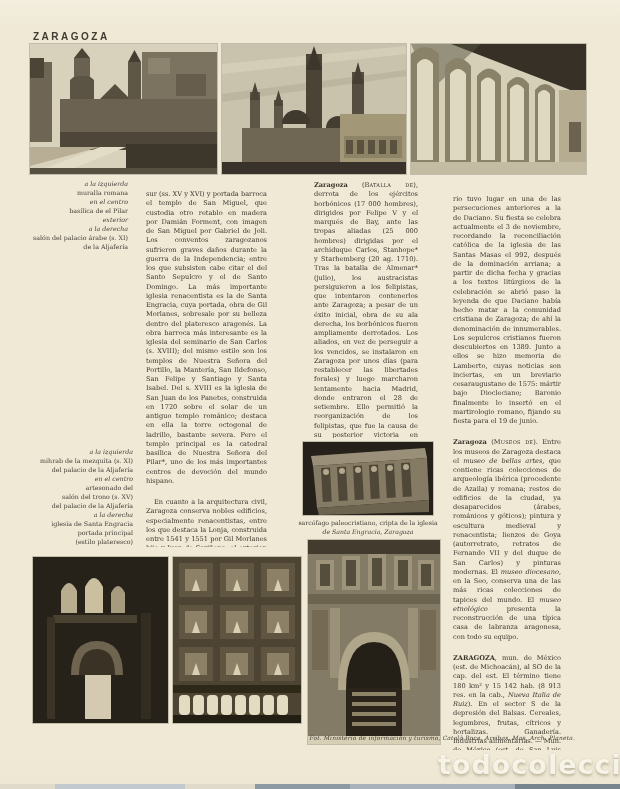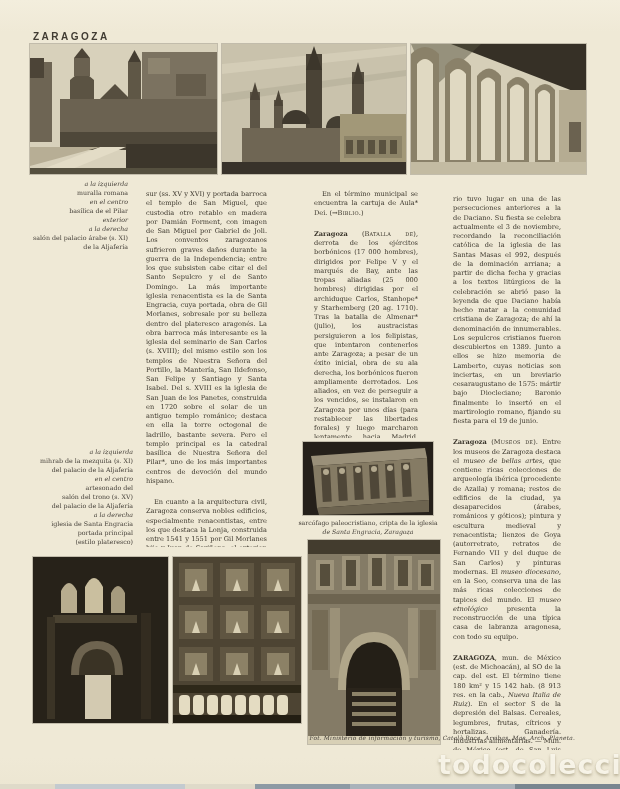--- a/index.html
+++ b/index.html
@@ -140,21 +140,20 @@
       <div>iglesia de Santa Engracia</div>
       <div>portada principal</div>
       <div>(estilo plateresco)</div>
     </div>
 
   <div class="col" style="left:134px;top:178px;width:145px;height:369px;">
       <p class="cont"><span>sur (ss. XV y XVI) y portada barroca el templo de San Miguel, que custodia otro retablo en madera por Damián Forment, con imagen de San Miguel por Gabriel de Joli. Los conventos zaragozanos sufrieron graves daños durante la guerra de la Independencia; entre los que subsisten cabe citar el del Santo Sepulcro y el de Santo Domingo. La más importante iglesia renacentista es la de Santa Engracia, cuya portada, obra de Gil Morlanes, sobresale por su belleza dentro del plateresco aragonés. La obra barroca más interesante es la iglesia del seminario de San Carlos (s. XVIII); del mismo estilo son los templos de Nuestra Señora del Portillo, la Mantería, San Ildefonso, San Felipe y Santiago y Santa Isabel. Del s. XVIII es la iglesia de San Juan de los Panetes, construida en 1720 sobre el solar de un antiguo templo románico; destaca en ella la torre octogonal de ladrillo, bastante severa. Pero el templo principal es la catedral basílica de Nuestra Señora del Pilar*, uno de los más importantes centros de devoción del mundo hispano.</span></p>
       <p><span>En cuanto a la arquitectura civil, Zaragoza conserva nobles edificios, especialmente renacentistas, entre los que destaca la Lonja, construida entre 1541 y 1551 por Gil Morlanes hijo y Juan de Sariñena: el exterior, de ladrillo, es de un sobrio estilo renacimiento; el interior es un vasto salón con bóvedas de crucería góticas, decoración renacentista y portada interior plateresca. De ese último estilo es la Real Maestranza, con ricos artesonados mudéjares. Renacentistas son los palacios de los Morlanes, del conde de Sástago, del duque de Villahermosa, del conde de Fuenclara, del Pardo y, sobre todo, el de los Luna, hoy de la Audiencia, antes fachada de balcones volados entre arquerías ciegas, y en el piso superior, la típica galería aragonesa de ventanas abiertas bajo alero de madera tallada; la portada, flanqueada por atlantes. Barrocos son el palacio del conde de Argillo y el arzobispal; ambos siguen el estilo de las construcciones del s. XVII. Se conserva la puerta del Carmen, escenario de duras luchas durante</span></p>
     </div>
   <div class="col" style="left:302px;top:178px;width:128px;height:260px;">
-      <p><span>En el término municipal se encuentra la cartuja de Aula* Dei. (→</span><span class="sc">Biblio.</span><span>)</span></p>
       <p class="entry"><span class="b">Zaragoza</span><span> (</span><span class="sc">Batalla de</span><span>), derrota de los ejércitos borbónicos (17 000 hombres), dirigidos por Felipe V y el marqués de Bay, ante las tropas aliadas (25 000 hombres) dirigidas por el archiduque Carlos, Stanhope* y Starhemberg (20 ag. 1710). Tras la batalla de Almenar* (julio), los austracistas persiguieron a los felipistas, que intentaron contenerlos ante Zaragoza; a pesar de un éxito inicial, obra de su ala derecha, los borbónicos fueron ampliamente derrotados. Los aliados, en vez de perseguir a los vencidos, se instalaron en Zaragoza por unos días (para restablecer las libertades forales) y luego marcharon lentamente hacia Madrid, donde entraron el 28 de setiembre. Ello permitió la reorganización de los felipistas, que fue la causa de su posterior victoria en Brihuega* y Villaviciosa* (dic.). [V. </span></p>
     </div>
   <div class="col" style="left:441px;top:183px;width:132px;height:567px;">
       <p class="cont"><span>rio tuvo lugar en una de las persecuciones anteriores a la de Daciano. Su fiesta se celebra actualmente el 3 de noviembre, recordando la reconciliación católica de la iglesia de las Santas Masas el 992, después de la dominación arriana; a partir de dicha fecha y gracias a los textos litúrgicos de la celebración se abrió paso la leyenda de que Daciano había hecho matar a la comunidad cristiana de Zaragoza; de ahí la denominación de innumerables. Los sepulcros cristianos fueron descubiertos en 1389. Junto a ellos se hizo memoria de Lamberto, cuyas noticias son inciertas, en un breviario cesaraugustano de 1575: mártir bajo Diocleciano; Baronio finalmente lo insertó en el martirologio romano, fijando su fiesta para el 19 de junio.</span></p>
       <p class="entry"><span class="b">Zaragoza</span><span> (</span><span class="sc">Museos de</span><span>). Entre los museos de Zaragoza destaca el </span><span class="i">museo de bellas artes</span><span>, que contiene ricas colecciones de arqueología ibérica (procedente de Azaila) y romana; restos de edificios de la ciudad, ya desaparecidos (árabes, románicos y góticos); pintura y escultura medieval y renacentista; lienzos de Goya (autorretrato, retratos de Fernando VII y del duque de San Carlos) y pinturas modernas. El </span><span class="i">museo diocesano</span><span>, en la Seo, conserva una de las más ricas colecciones de tapices del mundo. El </span><span class="i">museo etnológico</span><span> presenta la reconstrucción de una típica casa de labranza aragonesa, con todo su equipo.</span></p>
       <p class="entry"><span class="b">ZARAGOZA</span><span>, mun. de México (est. de Michoacán), al SO de la cap. del est. El término tiene 180 km² y 15 142 hab. (8 913 res. en la cab., </span><span class="i">Nueva Italia de Ruiz</span><span>). En el sector S de la depresión del Balsas. Cereales, legumbres, frutas, cítricos y hortalizas. Ganadería. Industrias alimentarias. — Mun. de México (est. de San Luis Potosí), al SE de la cap. del est., a 1 925 m de alt. El término tiene 615 km² y 13 765 hab. (3 334 res. en la cab.). En el sector NE de la altiplanicie Meridional. Cereales, legumbres, frutas y maguey. Ganadería. Industrias alimentarias. — Mun. de México (est. de Coahuila), al N de la cap. del est. El término tiene 8 182 km² y 7 649 hab. (5 334 res. en la cab.). En el sector N de la Sierra Madre oriental. Caña de azúcar, cereales, legumbres y frutas. Ganadería. — Mun. de México (est. de Chihuahua), al N de la cap. del est., a 1 480 m de alt. El término tiene 3 116 km² y 6 233 hab. (1 000 res. en la cab.). En la altiplanicie Septentrional, próxima a la frontera con E.U.A. Cereales, legumbres y algodón. Ganadería. Avicultura. — Mun. de México (est. de Puebla), al N de la cap. del est. El término tiene 115 km² y 4 569 hab. (2 717 res. en la cab.). En el sector S de la cordillera Neovolcánica. Agricultura y ganadería. Explotación forestal. — Mun. de México (est. de Veracruz), al SE de la cap. del est., a 54 m de alt. El término tiene 25 km² y 2 569 hab. En la planicie costera de Sotavento. Agricultura y ganadería.</span></p>
     </div>
 
   <div class="photo" style="left:303px;top:442px;width:130px;height:73px;">
     <svg viewBox="0 0 130 73" preserveAspectRatio="none">

